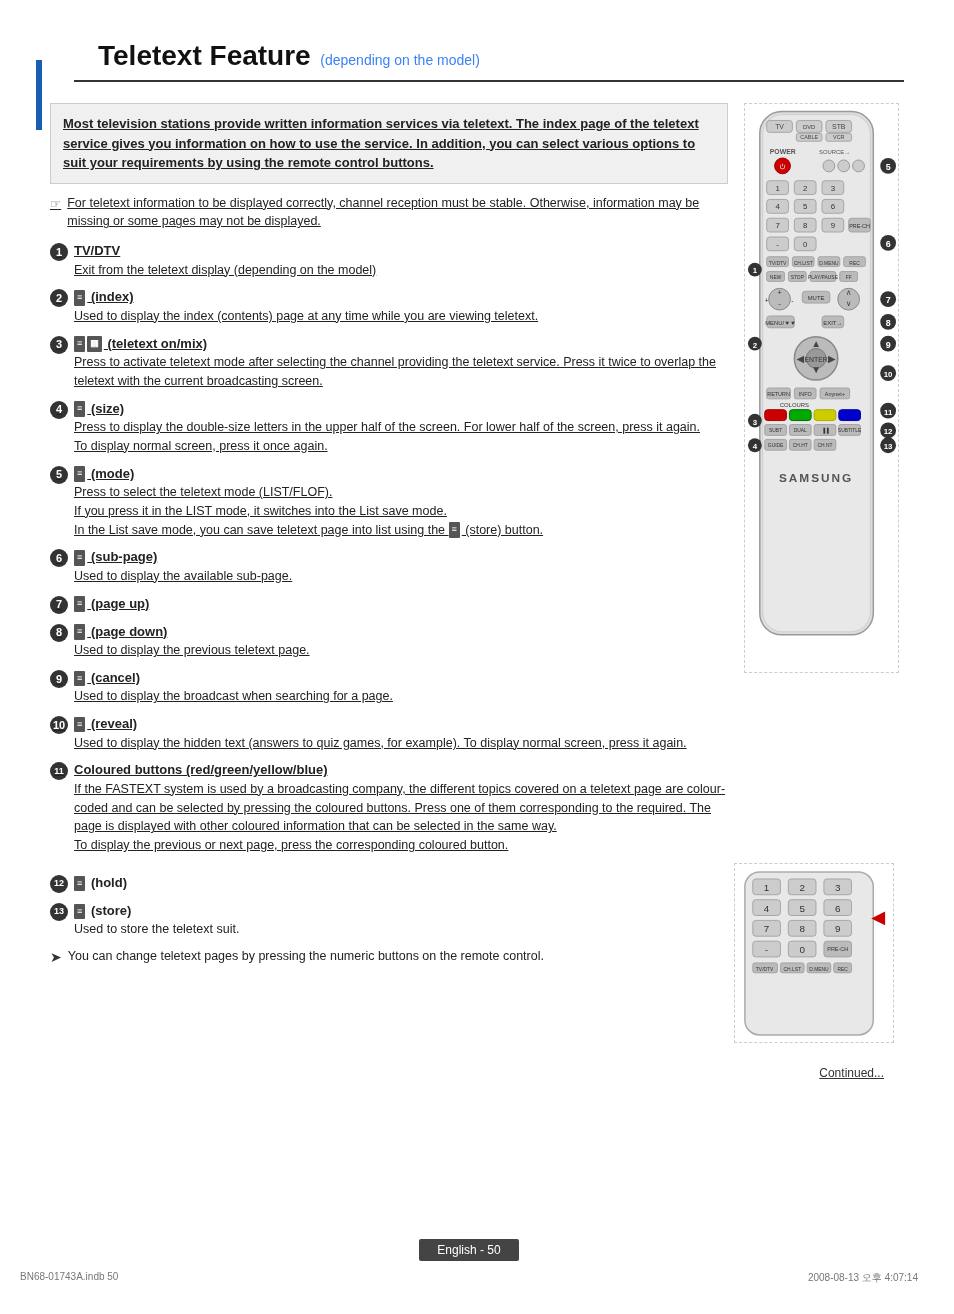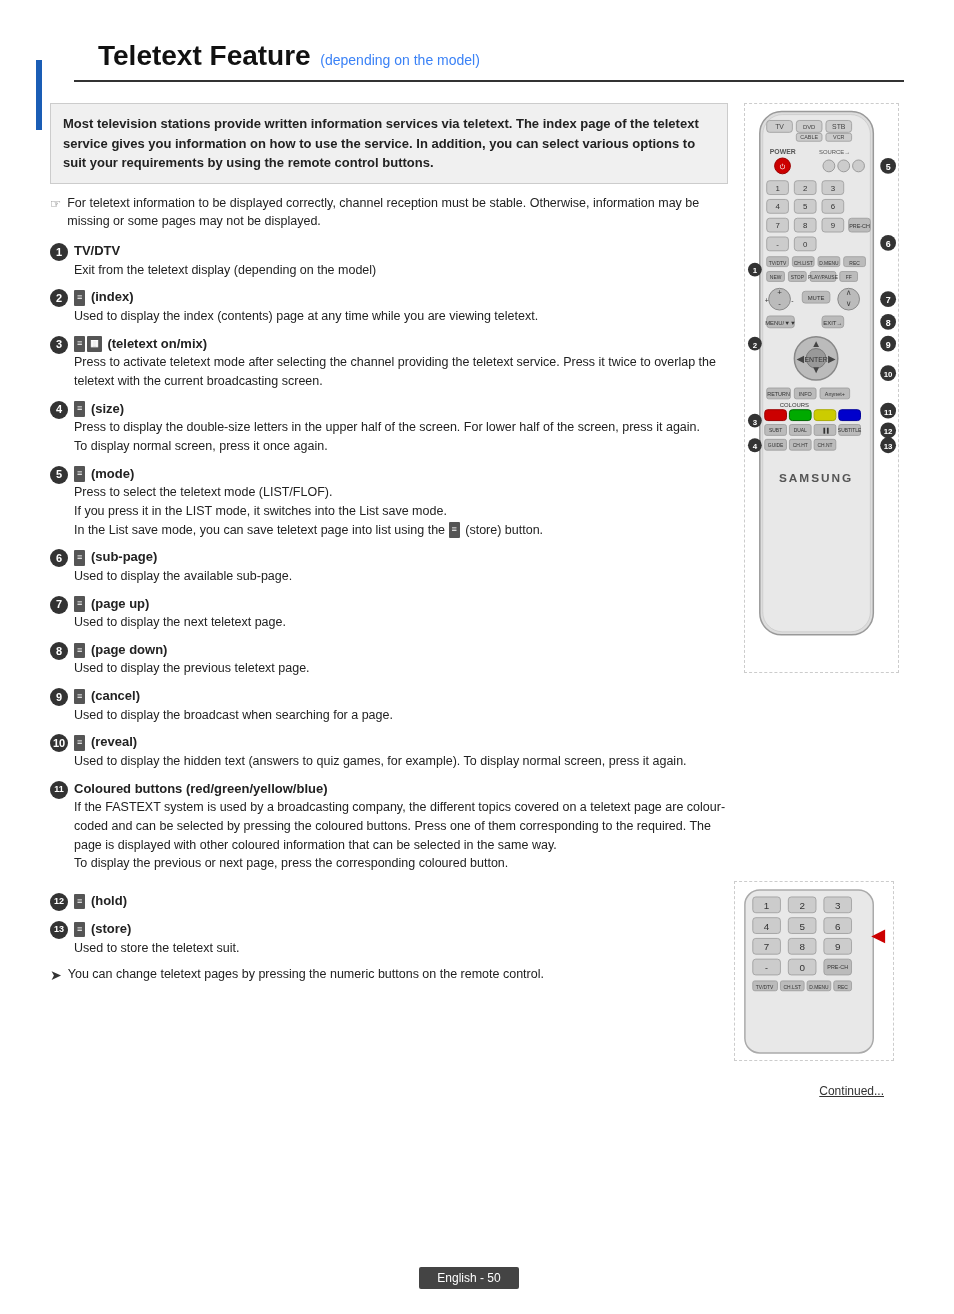--- a/index.html
+++ b/index.html
@@ -44,20 +44,21 @@
     .title-section .subtitle {
       font-size: 14px;
       font-weight: normal;
       color: #3b82f6;
       margin-left: 6px;
     }
     .content-area {
       display: flex;
       gap: 16px;
       margin-top: 21px;
+      text-decoration: underline;
     }
     .main-text {
       flex: 1;
     }
     .intro-box {
       background: #f0f0f0;
       border: 1px solid #ccc;
       padding: 10px 12px;
       font-weight: bold;
       font-size: 13px;
@@ -237,21 +238,20 @@
         <div class="item-content">
           <div class="item-title"><span class="item-icon">≡</span> (sub-page)</div>
           <div class="item-desc">Used to display the available sub-page.</div>
         </div>
       </div>
 
       <div class="item">
         <div class="item-num">7</div>
         <div class="item-content">
           <div class="item-title"><span class="item-icon">≡</span> (page up)</div>
-          <div class="item-desc">Used to display the next teletext page.</div>
         </div>
       </div>
 
       <div class="item">
         <div class="item-num">8</div>
         <div class="item-content">
           <div class="item-title"><span class="item-icon">≡</span> (page down)</div>
           <div class="item-desc">Used to display the previous teletext page.</div>
         </div>
       </div>
@@ -524,14 +524,18 @@
       </div>
     </div>
   </div>
 
   <div class="continued">
     <span>Continued...</span>
   </div>
 
   <div class="page-footer">
     <div class="page-num-box">English - 50</div>
+    <div class="footer-info">
+      <span>BN68-01743A.indb   50</span>
+      <span>2008-08-13   오후 4:07:14</span>
+    </div>
   </div>
 </div>
 
 </body></html>

